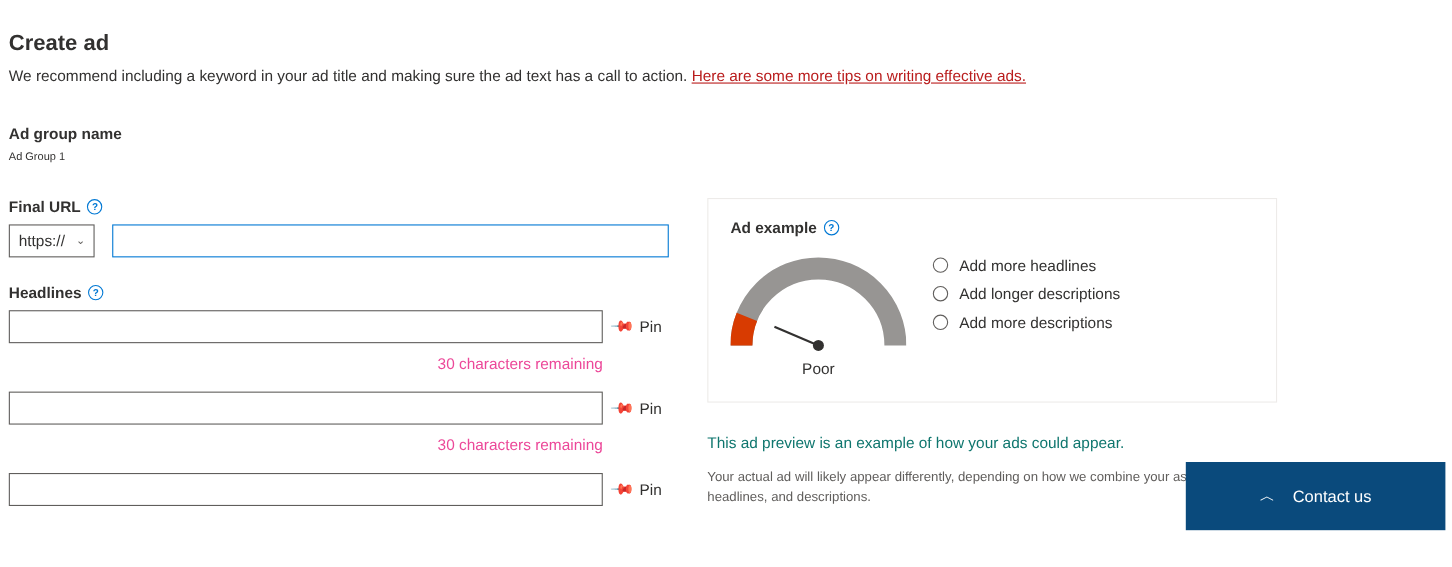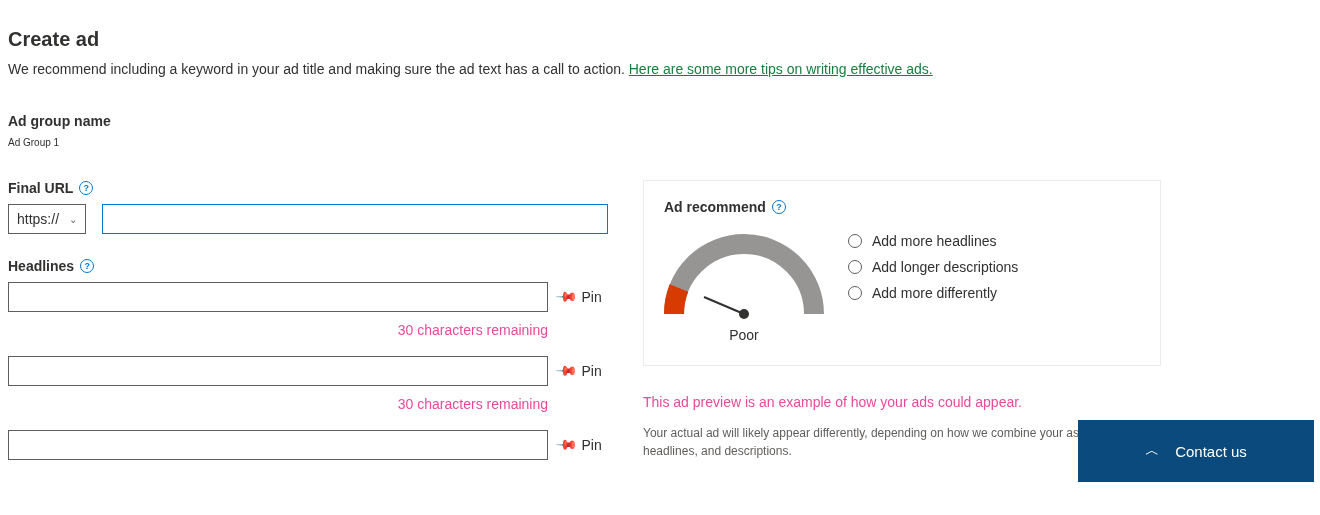--- a/index.html
+++ b/index.html
@@ -18,21 +18,21 @@
       font-weight: 600;
       color: #323130;
       margin-bottom: 10px;
     }
     .subtitle {
       font-size: 14px;
       color: #323130;
       margin-bottom: 36px;
     }
     .subtitle a {
-      color: #15803d;
+      color: #b91c1c;
       text-decoration: underline;
     }
     .field-label {
       font-size: 14px;
       font-weight: 600;
       color: #323130;
       margin-bottom: 8px;
       display: flex;
       align-items: center;
       gap: 6px;
@@ -120,21 +120,21 @@
     .sugg-list { display: flex; flex-direction: column; gap: 10px; padding-top: 4px; }
     .sugg {
       display: flex; align-items: center; gap: 10px;
       font-size: 14px; color: #323130;
     }
     .circ {
       width: 14px; height: 14px; border: 1.5px solid #605e5c;
       border-radius: 50%; flex-shrink: 0;
     }
 
-    .preview-text { font-size: 14px; color: #ec4899; margin-bottom: 14px; margin-top: 28px; }
+    .preview-text { font-size: 14px; color: #0f766e; margin-bottom: 14px; margin-top: 28px; }
     .preview-note { font-size: 12px; color: #605e5c; line-height: 1.5; }
 
     .contact-btn {
       position: absolute;
       right: 6px;
       bottom: 33px;
       width: 236px;
       height: 62px;
       background: #0a4a7c;
       color: #fff;
@@ -204,21 +204,21 @@
         <span class="pin-icon">📌</span>
         <span>Pin</span>
       </div>
     </div>
 
   </div>
 
   <div class="right-col">
     <div class="card">
       <div class="card-title">
-        <span>Ad recommend</span>
+        <span>Ad example</span>
         <span class="info-icon">?</span>
       </div>
       <div class="strength-body">
         <div class="gauge-wrap">
           <svg width="160" height="90" viewBox="0 0 160 90">
             <path d="M 10 85 A 70 70 0 0 1 150 85" fill="none" stroke="#979593" stroke-width="20" stroke-linecap="butt"></path>
             <path d="M 10 85 A 70 70 0 0 1 15 59" fill="none" stroke="#d83b01" stroke-width="20" stroke-linecap="butt"></path>
             <line x1="80" y1="85" x2="40" y2="68" stroke="#323130" stroke-width="2"></line>
             <circle cx="80" cy="85" r="5" fill="#323130"></circle>
           </svg>
@@ -228,21 +228,21 @@
           <div class="sugg">
               <span class="circ"></span>
               <span>Add more headlines</span>
             </div>
           <div class="sugg">
               <span class="circ"></span>
               <span>Add longer descriptions</span>
             </div>
           <div class="sugg">
               <span class="circ"></span>
-              <span>Add more differently</span>
+              <span>Add more descriptions</span>
             </div>
         </div>
       </div>
     </div>
 
     <div>
       <div class="preview-text">This ad preview is an example of how your ads could appear.</div>
       <div class="preview-note">Your actual ad will likely appear differently, depending on how we combine your assets, headlines, and descriptions.</div>
     </div>
   </div>

